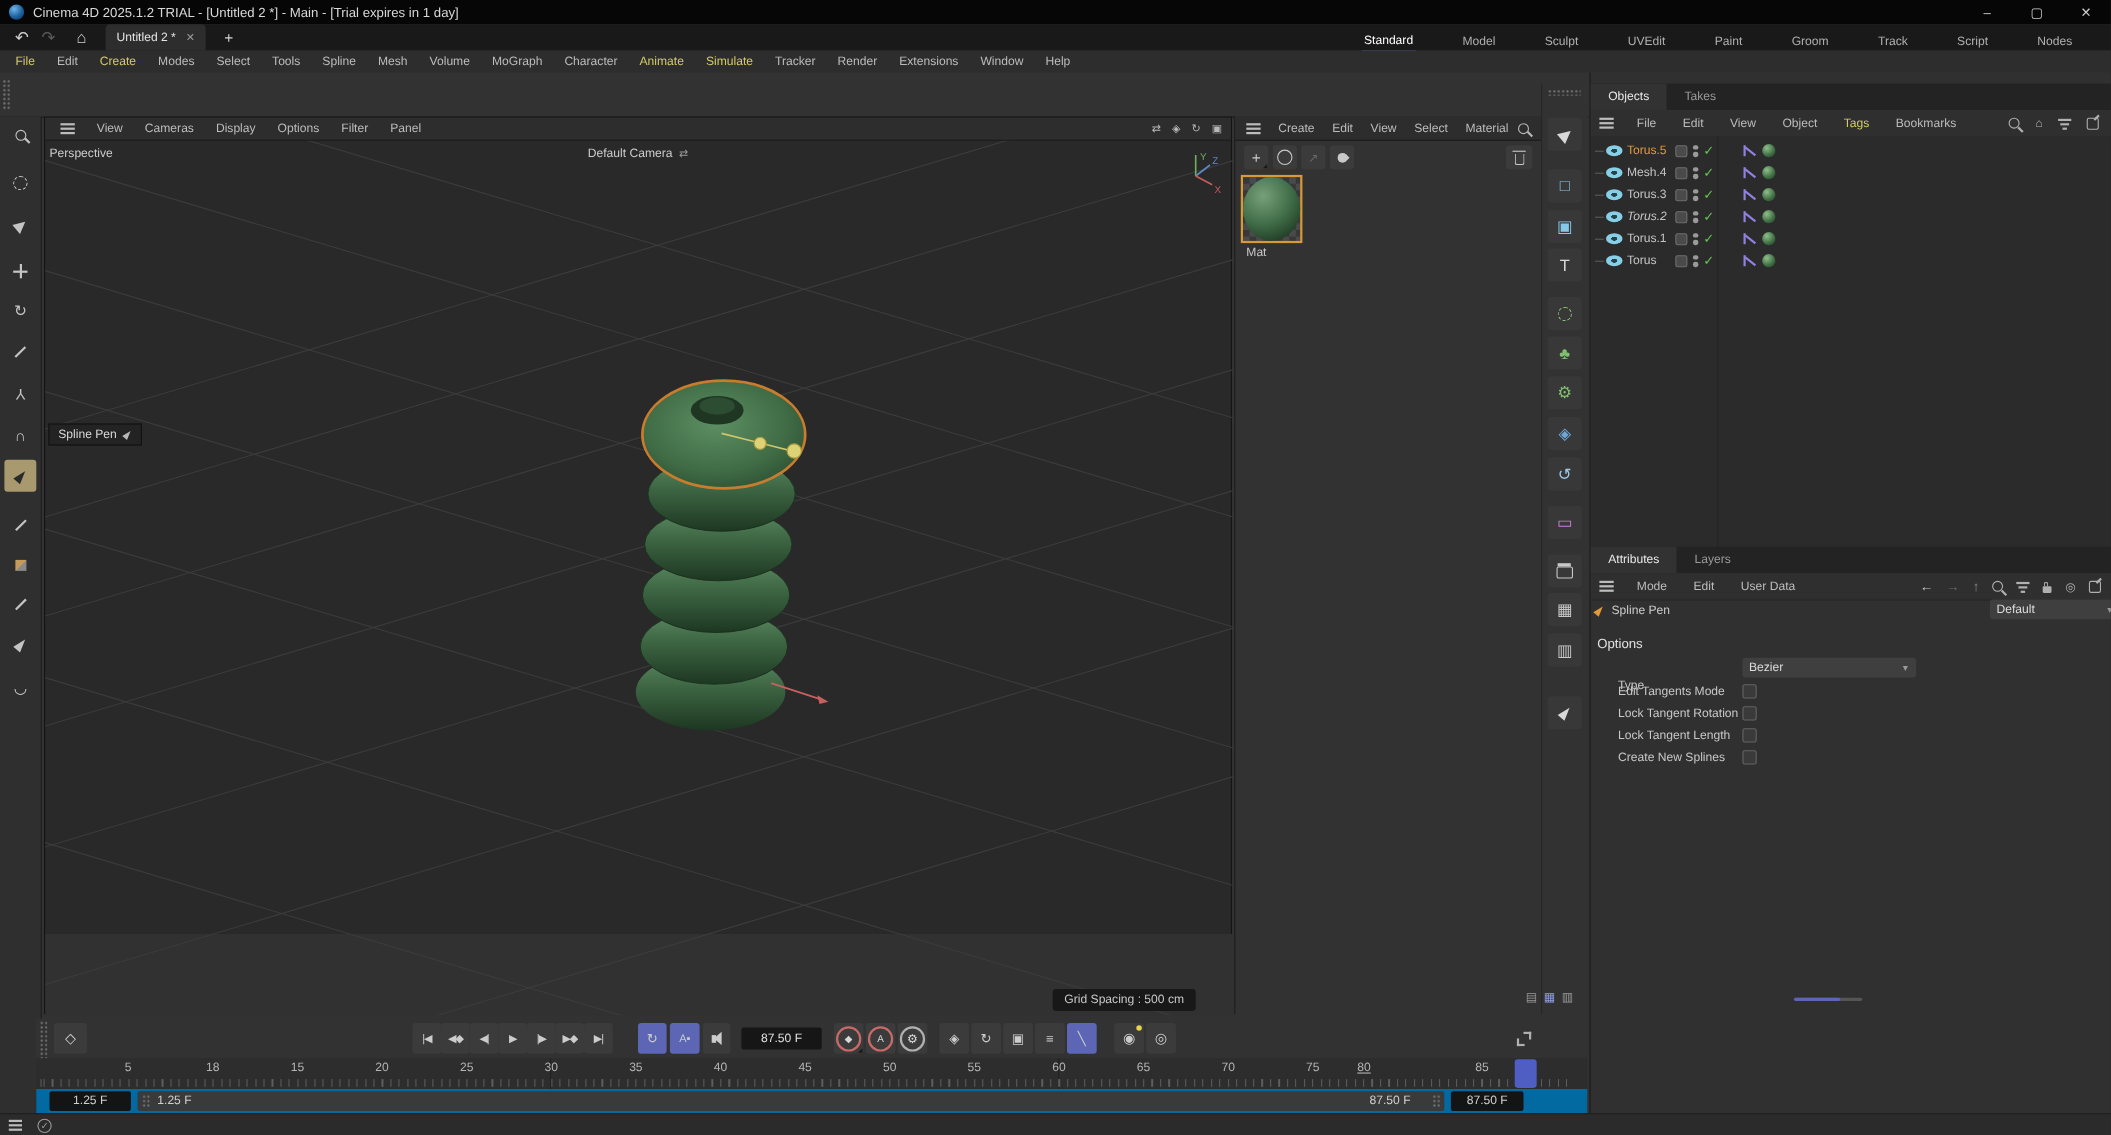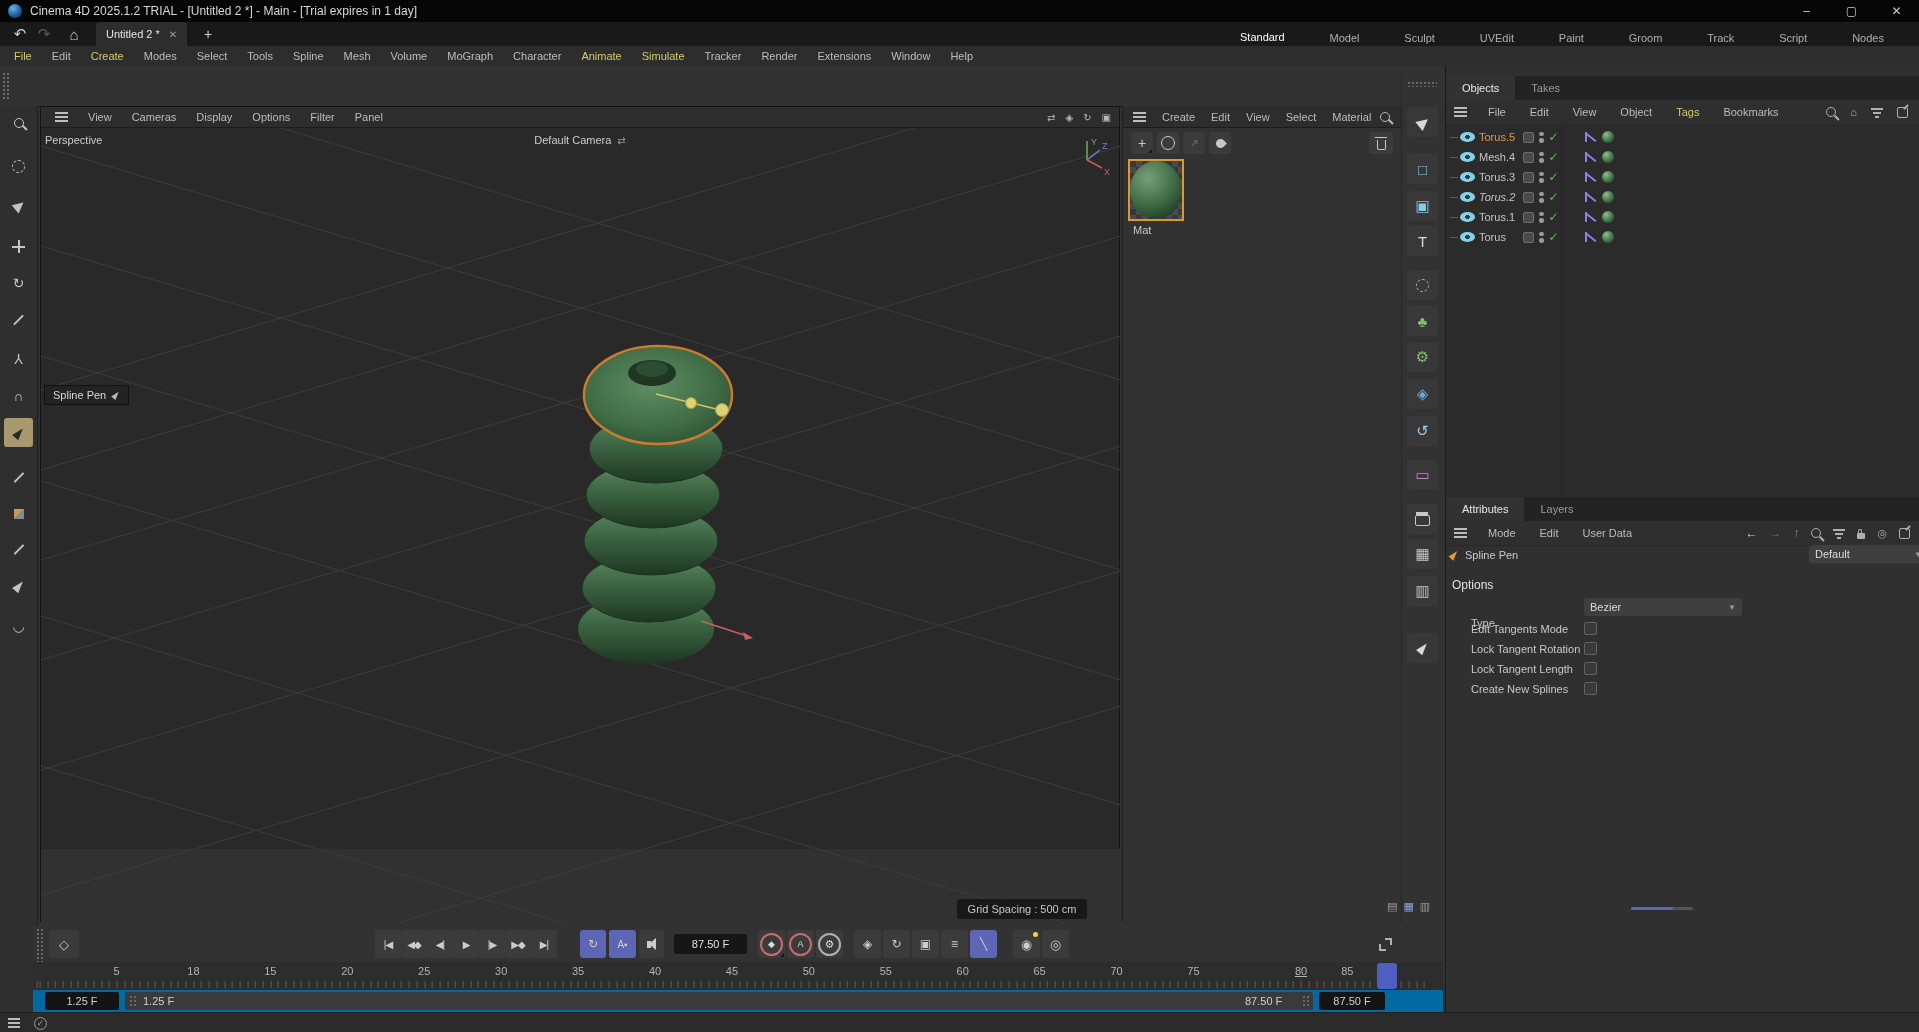--- a/index.html
+++ b/index.html
@@ -694,21 +694,21 @@
         <div class="tick-label" style="left: 468.15px; position: absolute;">30</div>
         <div class="tick-label" style="left: 545.075px; position: absolute;">35</div>
         <div class="tick-label" style="left: 622px; position: absolute;">40</div>
         <div class="tick-label" style="left: 698.925px; position: absolute;">45</div>
         <div class="tick-label" style="left: 775.85px; position: absolute;">50</div>
         <div class="tick-label" style="left: 852.775px; position: absolute;">55</div>
         <div class="tick-label" style="left: 929.7px; position: absolute;">60</div>
         <div class="tick-label" style="left: 1006.62px; position: absolute;">65</div>
         <div class="tick-label" style="left: 1083.55px; position: absolute;">70</div>
         <div class="tick-label" style="left: 1160.47px; position: absolute;">75</div>
-        <div class="tick-label" style="left: 1268px; position: absolute; text-decoration: underline;">80</div>
+        <div class="tick-label" style="left: 1207px; position: absolute; text-decoration: underline;">80</div>
         <div class="tick-label" style="left: 1314.32px; position: absolute;">85</div>
       </div>
     <div id="playhead"></div>
   </div>
 
   <div id="rangebar" class="abs">
     <div class="blackbox" style="left:12px;width:74px;">
         <span>1.25 F</span>
       </div>
     <div id="rangetrack">

